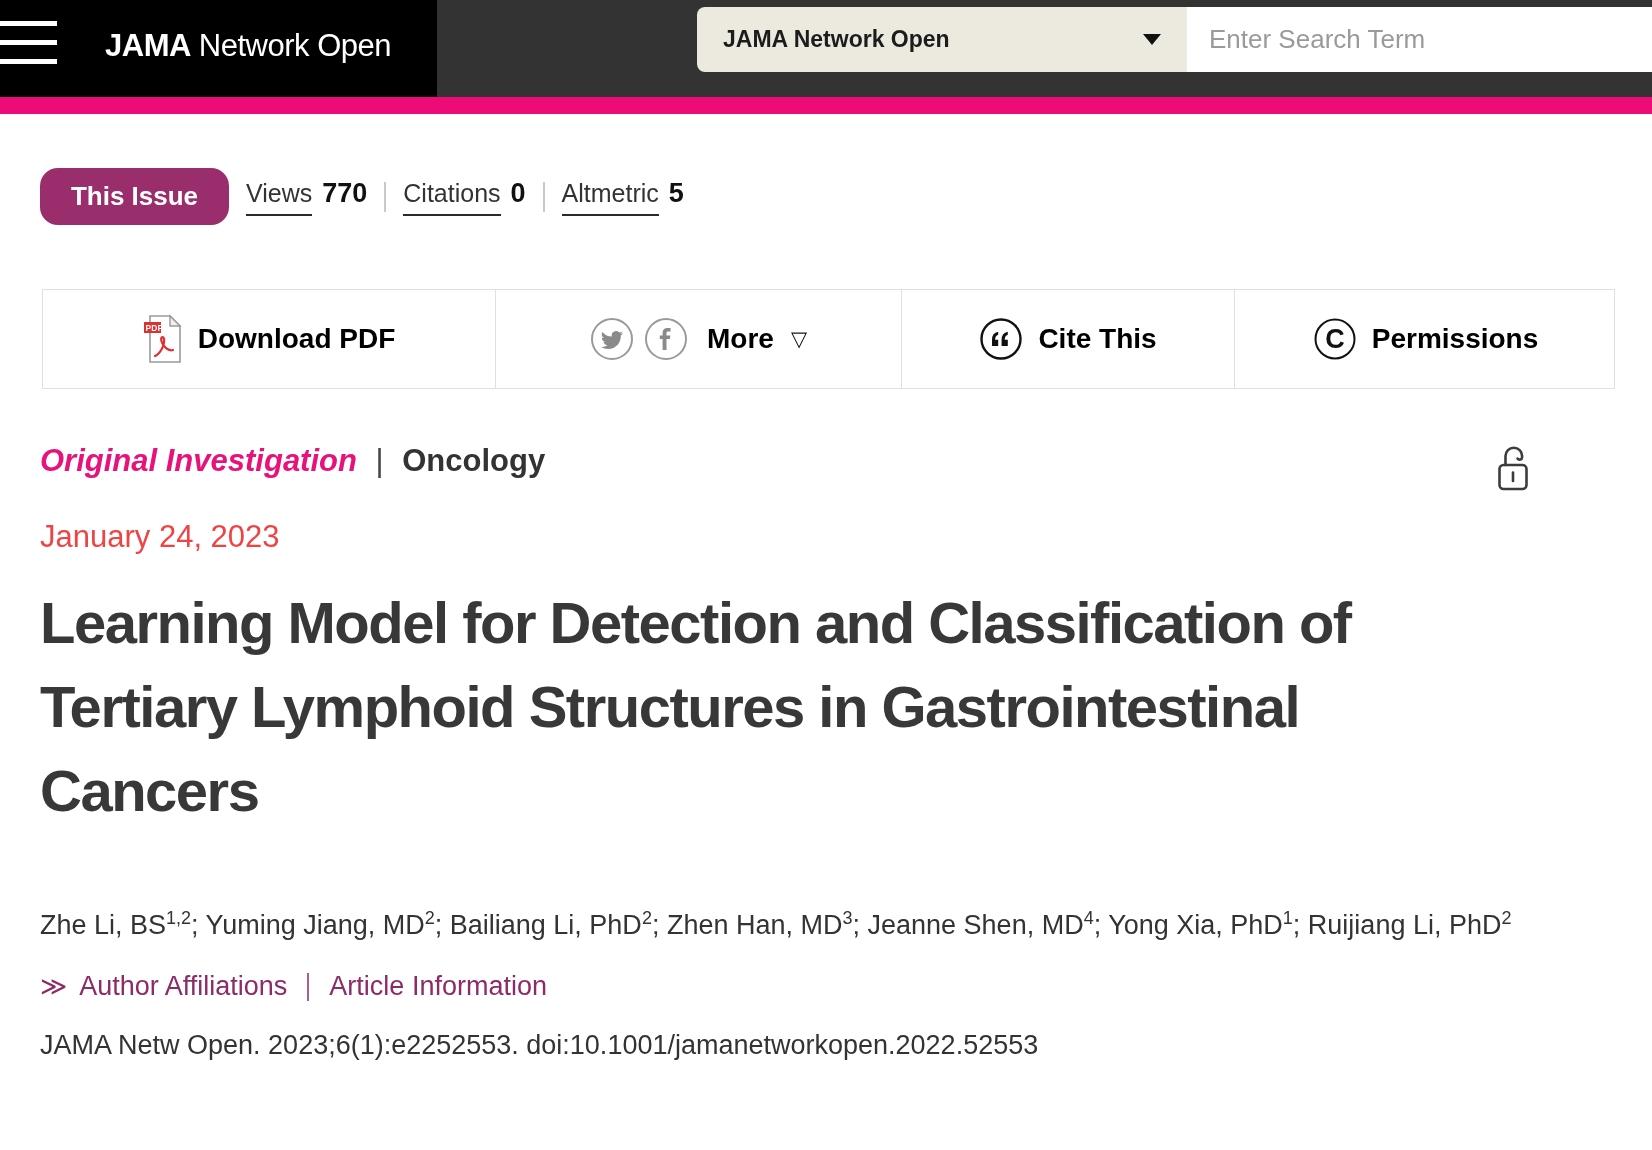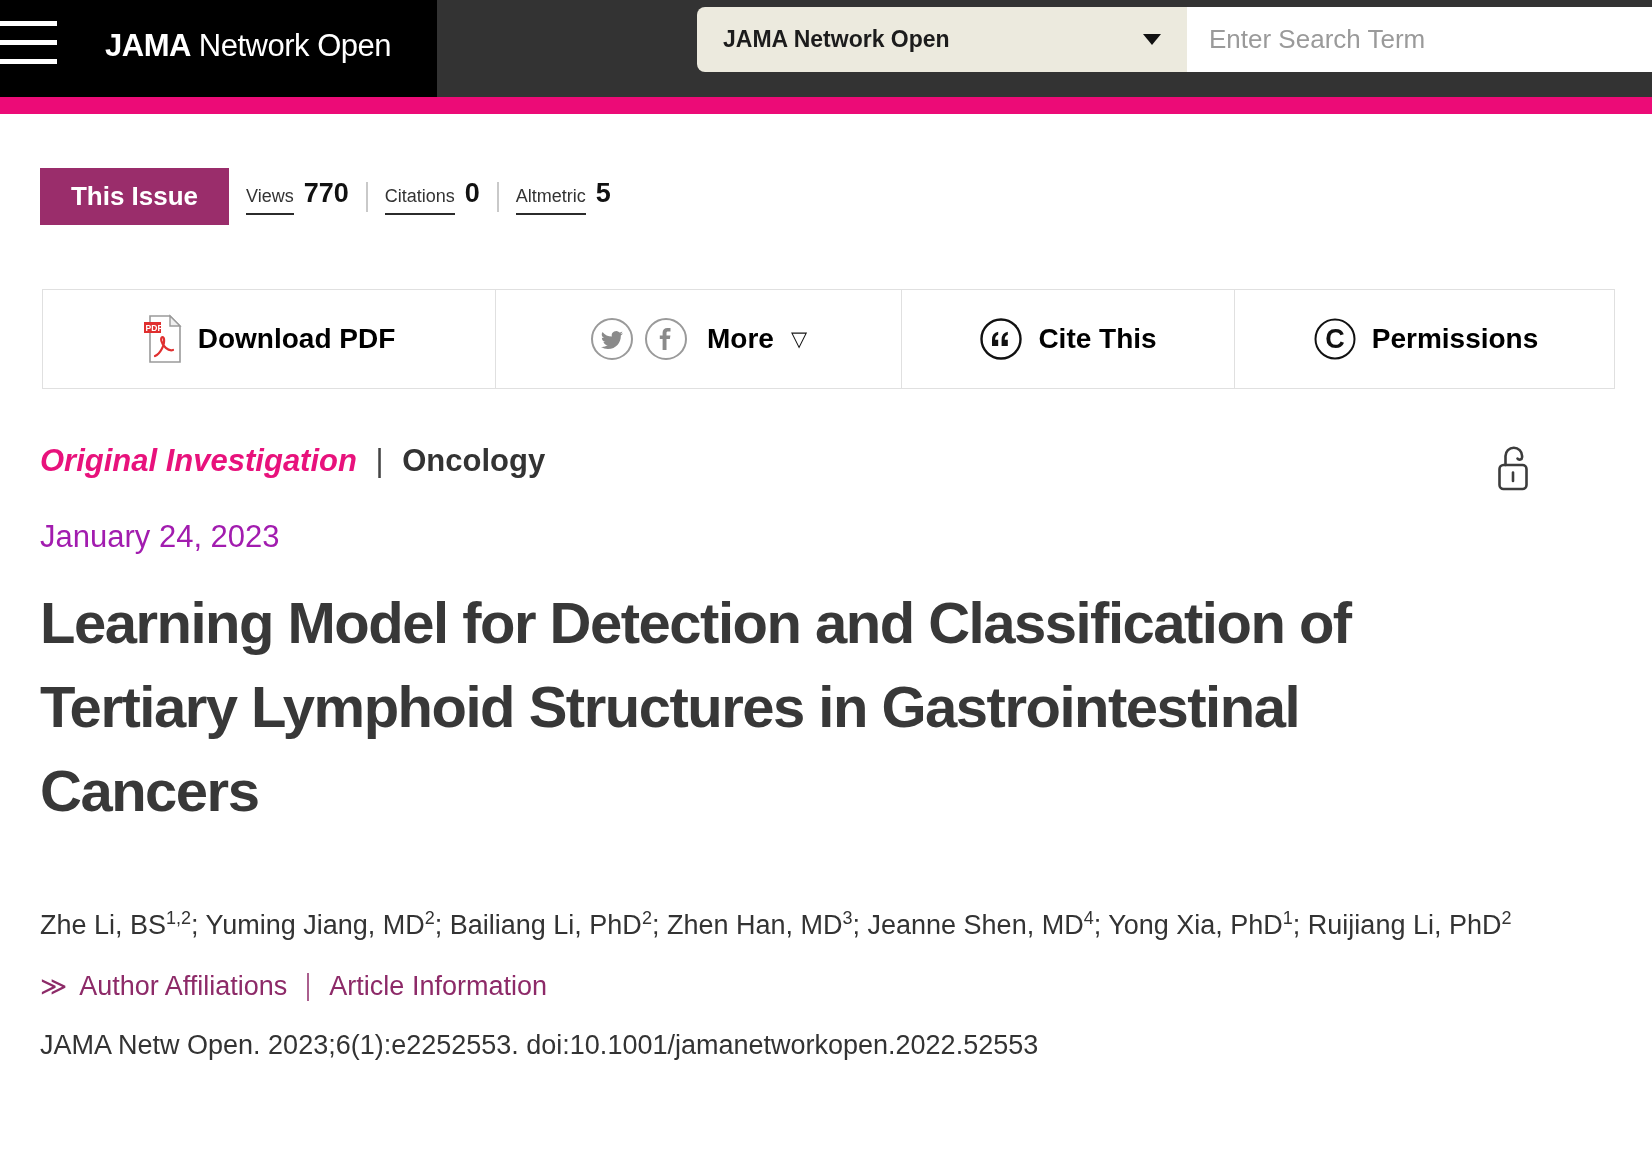--- a/index.html
+++ b/index.html
@@ -46,28 +46,28 @@
   .search-input::placeholder { color: #9a9a9a; }
 
   .accent-bar { height: 17px; background: #ec0b77; }
 
   
   .main { padding: 0 40px; }
 
   
   .metrics-row { margin-top: 54px; display: flex; align-items: center; }
   .this-issue-btn {
-    width: 189px; height: 57px; border-radius: 0; background: #9a2d6b;
+    width: 189px; height: 57px; border-radius: 18px; background: #9a2d6b;
     color: #fff; font-size: 26px; font-weight: bold;
     display: flex; align-items: center; justify-content: center;
     cursor: pointer; font-stretch: condensed;
   }
   .metric { display: flex; align-items: baseline; margin-left: 17px; cursor: pointer; }
   .metric-label {
-    font-size: 18px; color: #333; padding-bottom: 6px;
+    font-size: 25px; color: #333; padding-bottom: 6px;
     border-bottom: 2px solid #2b2b2b; font-stretch: condensed;
   }
   .metric-value { font-size: 27px; font-weight: bold; color: #111; margin-left: 10px; }
   .metric-sep { width: 2px; height: 30px; background: #c9c9c9; margin-left: 17px; align-self: center; }
 
   
   .toolbar {
     margin: 64px 0 0 2px; width: 1573px; height: 100px;
     border: 1px solid #e0e0e0; display: grid;
     grid-template-columns: 452px 406px 333px 382px; background: #fff;
@@ -82,21 +82,21 @@
   .more-triangle { font-size: 21px; font-weight: normal; color: #111; margin-left: 2px; }
 
   
   .article-head { position: relative; margin-top: 54px; }
   .category-line { font-size: 31px; font-weight: bold; font-stretch: condensed; }
   .category-link { color: #e8127c; cursor: pointer; font-style: italic; }
   .category-pipe { color: #444; font-weight: normal; margin: 0 10px; }
   .subject-link { color: #333; cursor: pointer; }
   .lock-icon { position: absolute; right: 82px; top: -4px; }
 
-  .pub-date { margin-top: 40px; font-size: 31px; color: #a21caf; font-stretch: condensed; }
+  .pub-date { margin-top: 40px; font-size: 31px; color: #ef4444; font-stretch: condensed; }
 
   .article-title {
     margin-top: 26px; font-size: 58px; font-weight: bold; color: #383838;
     line-height: 84px; letter-spacing: -1.5px; font-stretch: condensed;
   }
 
   .authors-line { margin-top: 75px; font-size: 27px; color: #333; font-stretch: condensed; }
   .authors-line sup { font-size: 18px; }
   .author-name { cursor: pointer; }
 

